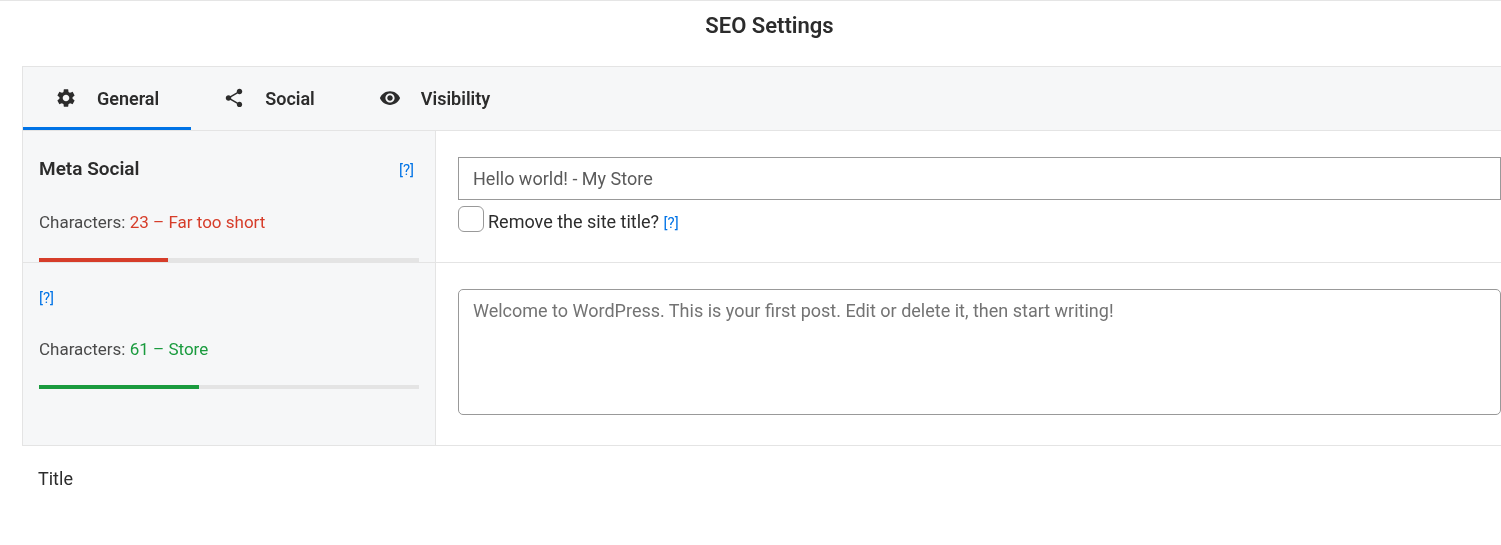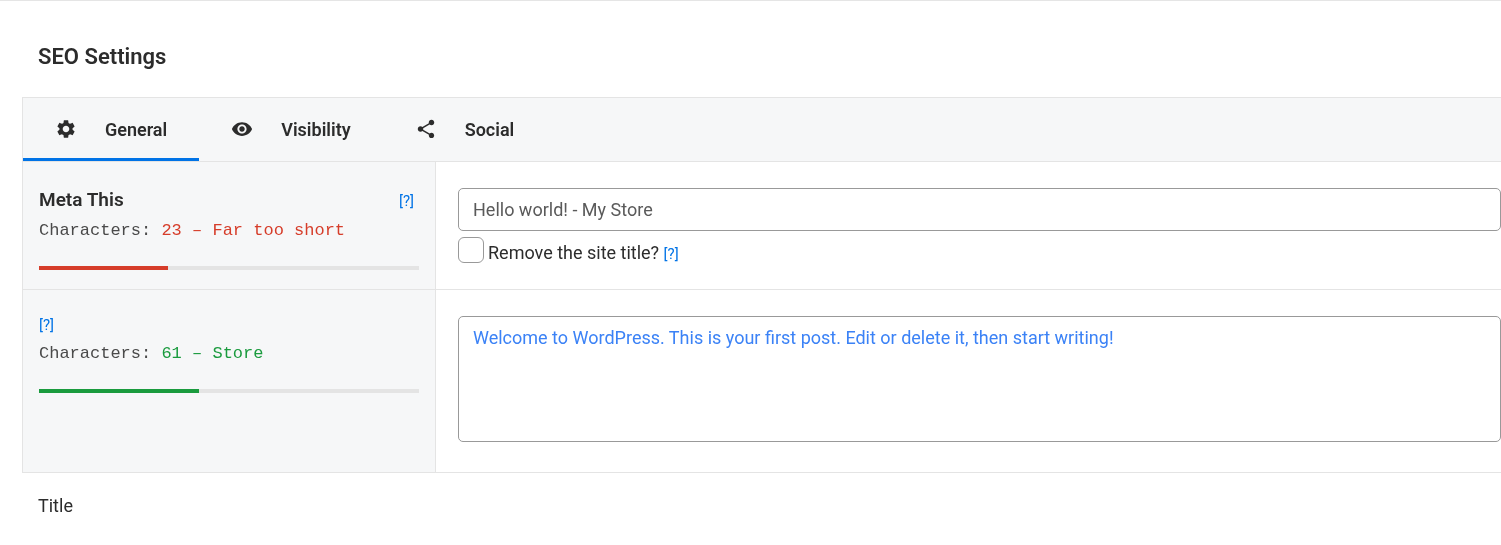--- a/index.html
+++ b/index.html
@@ -7,38 +7,39 @@
       font-family: -apple-system, BlinkMacSystemFont, "Segoe UI", Roboto, sans-serif;
       background: #fff;
       color: #1e1e1e;
       width: 1501px;
       border-top: 1px solid #e5e5e5;
     }
     .panel-title {
       font-size: 22px;
       font-weight: 600;
       color: #2c2c2c;
-      padding: 43px 0 0 38px;
+      padding: 12px 0 0 38px;
       margin-bottom: 28px;
+      text-align: center;
     }
     .seo-panel {
       margin: 0 0 0 22px;
       border: 1px solid #e4e4e4;
       border-right: none;
       background: #fff;
     }
     .tabs {
       display: flex;
       background: #f6f7f8;
       border-bottom: 1px solid #e4e4e4;
     }
     .tab {
       display: flex;
       align-items: center;
-      gap: 28px;
+      gap: 20px;
       padding: 20px 32px 18px 32px;
       font-size: 18px;
       font-weight: 600;
       color: #2c2c2c;
       cursor: pointer;
       border-bottom: 3px solid transparent;
     }
     .tab.active {
       border-bottom-color: #0073e6;
     }
@@ -77,24 +78,23 @@
       font-weight: 600;
       color: #2c2c2c;
     }
     .help-link {
       font-size: 15px;
       color: #0073e6;
       cursor: pointer;
       padding-right: 5px;
     }
     .char-line {
-      margin-top: 10px;
+      margin-top: 32px;
       font-size: 17px;
       color: #4a4a4a;
-      font-family: Liberation Mono, monospace;
     }
     .char-line .count-bad { color: #d63d2a; }
     .char-line .count-good { color: #1a9b3e; }
     .progress-bar {
       margin-top: 26px;
       height: 4px;
       background: #e4e4e4;
       width: 100%;
       position: relative;
     }
@@ -104,28 +104,28 @@
       height: 100%;
     }
     .progress-fill.bad { background: #d63d2a; }
     .progress-fill.good { background: #1a9b3e; }
     .text-input {
       width: 100%;
       font-size: 18px;
       color: #5a5a5a;
       padding: 10px 14px;
       border: 1px solid #999;
-      border-radius: 5px;
+      border-radius: 0;
       background: #fff;
       font-family: inherit;
     }
     .ta-input {
       width: 100%;
       font-size: 18px;
-      color: #3b82f6;
+      color: #737373;
       padding: 10px 14px;
       border: 1px solid #999;
       border-radius: 5px;
       background: #fff;
       font-family: inherit;
       resize: none;
       height: 126px;
     }
     .checkbox-row {
       display: flex;
@@ -164,39 +164,39 @@
       <span class="icon">
         <svg viewBox="0 0 24 24">
             <path d="M19.14,12.94c0.04-0.3,0.06-0.61,0.06-0.94s-0.02-0.64-0.07-0.94l2.03-1.58c0.18-0.14,0.23-0.41,0.12-0.61l-1.92-3.32c-0.12-0.22-0.37-0.29-0.59-0.22l-2.39,0.96c-0.5-0.38-1.03-0.7-1.62-0.94L14.4,2.81c-0.04-0.24-0.24-0.41-0.48-0.41h-3.84c-0.24,0-0.43,0.17-0.47,0.41L9.25,5.35C8.66,5.59,8.12,5.92,7.63,6.29L5.24,5.33c-0.22-0.08-0.47,0-0.59,0.22L2.74,8.87C2.62,9.08,2.66,9.34,2.86,9.48l2.03,1.58C4.84,11.36,4.8,11.69,4.8,12s0.02,0.64,0.07,0.94l-2.03,1.58c-0.18,0.14-0.23,0.41-0.12,0.61l1.92,3.32c0.12,0.22,0.37,0.29,0.59,0.22l2.39-0.96c0.5,0.38,1.03,0.7,1.62,0.94l0.36,2.54c0.05,0.24,0.24,0.41,0.48,0.41h3.84c0.24,0,0.44-0.17,0.47-0.41l0.36-2.54c0.59-0.24,1.13-0.56,1.62-0.94l2.39,0.96c0.22,0.08,0.47,0,0.59-0.22l1.92-3.32c0.12-0.22,0.07-0.47-0.12-0.61L19.14,12.94z M12,15.6c-1.98,0-3.6-1.62-3.6-3.6s1.62-3.6,3.6-3.6s3.6,1.62,3.6,3.6S13.98,15.6,12,15.6z"></path>
           </svg>
       </span>
       <span>General</span>
     </div>
     <div class="tab">
       <span class="icon">
         <svg viewBox="0 0 24 24">
+            <path d="M18 16.08c-.76 0-1.44.3-1.96.77L8.91 12.7c.05-.23.09-.46.09-.7s-.04-.47-.09-.7l7.05-4.11c.54.5 1.25.81 2.04.81 1.66 0 3-1.34 3-3s-1.34-3-3-3-3 1.34-3 3c0 .24.04.47.09.7L8.04 9.81C7.5 9.31 6.79 9 6 9c-1.66 0-3 1.34-3 3s1.34 3 3 3c.79 0 1.5-.31 2.04-.81l7.12 4.16c-.05.21-.08.43-.08.65 0 1.61 1.31 2.92 2.92 2.92s2.92-1.31 2.92-2.92-1.31-2.92-2.92-2.92z"></path>
+          </svg>
+      </span>
+      <span>Social</span>
+    </div>
+    <div class="tab">
+      <span class="icon">
+        <svg viewBox="0 0 24 24">
             <path d="M12 4.5C7 4.5 2.73 7.61 1 12c1.73 4.39 6 7.5 11 7.5s9.27-3.11 11-7.5c-1.73-4.39-6-7.5-11-7.5zM12 17c-2.76 0-5-2.24-5-5s2.24-5 5-5 5 2.24 5 5-2.24 5-5 5zm0-8c-1.66 0-3 1.34-3 3s1.34 3 3 3 3-1.34 3-3-1.34-3-3-3z"></path>
           </svg>
       </span>
       <span>Visibility</span>
     </div>
-    <div class="tab">
-      <span class="icon">
-        <svg viewBox="0 0 24 24">
-            <path d="M18 16.08c-.76 0-1.44.3-1.96.77L8.91 12.7c.05-.23.09-.46.09-.7s-.04-.47-.09-.7l7.05-4.11c.54.5 1.25.81 2.04.81 1.66 0 3-1.34 3-3s-1.34-3-3-3-3 1.34-3 3c0 .24.04.47.09.7L8.04 9.81C7.5 9.31 6.79 9 6 9c-1.66 0-3 1.34-3 3s1.34 3 3 3c.79 0 1.5-.31 2.04-.81l7.12 4.16c-.05.21-.08.43-.08.65 0 1.61 1.31 2.92 2.92 2.92s2.92-1.31 2.92-2.92-1.31-2.92-2.92-2.92z"></path>
-          </svg>
-      </span>
-      <span>Social</span>
-    </div>
   </div>
 
   <div class="section">
     <div class="section-left">
       <div class="field-header">
-        <div class="field-label">Meta This</div>
+        <div class="field-label">Meta Social</div>
         <span class="help-link">[?]</span>
       </div>
       <div class="char-line">
         <span>Characters: </span><span class="count-bad">23</span><span class="count-bad"> – Far too short</span>
       </div>
       <div class="progress-bar">
         <div class="progress-fill bad" style="width:34%"></div>
       </div>
     </div>
     <div class="section-right">

